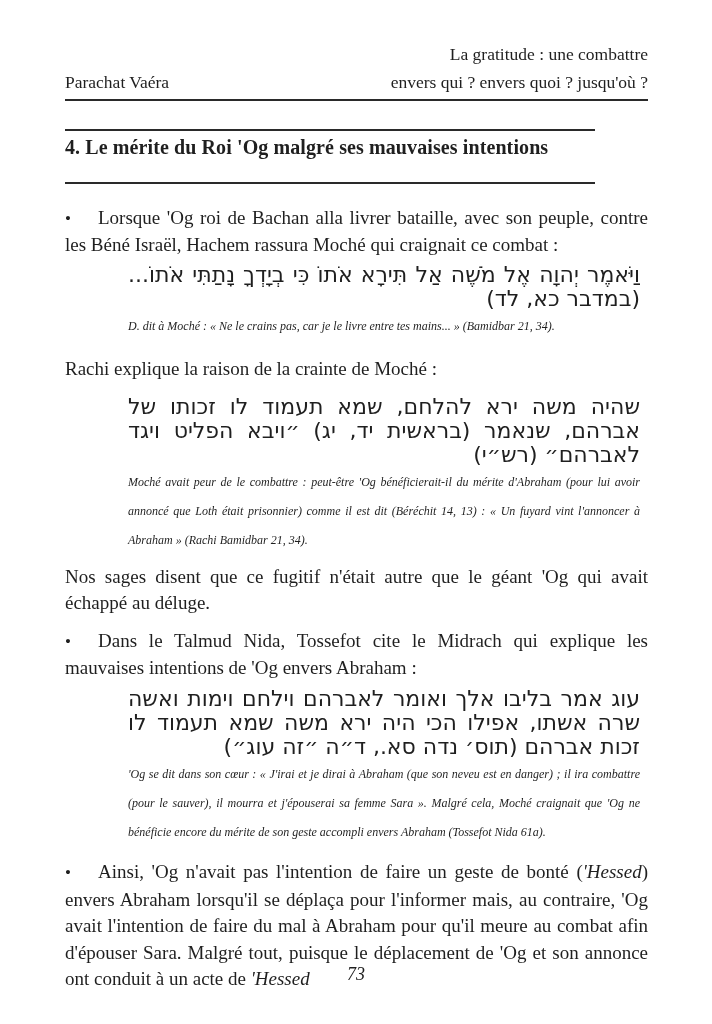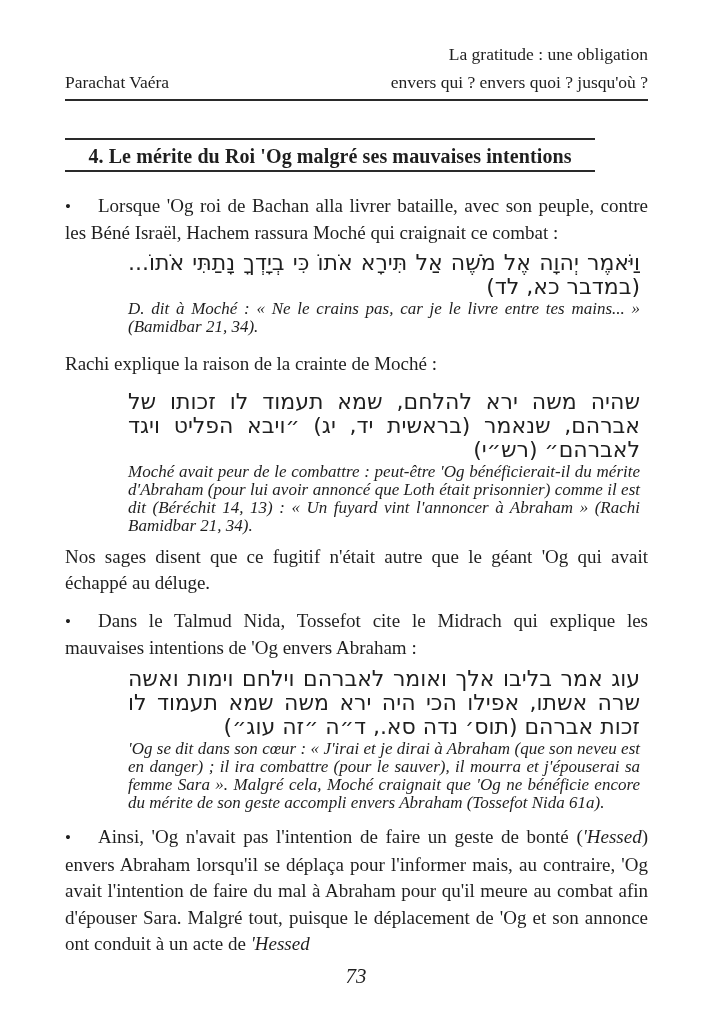--- a/index.html
+++ b/index.html
@@ -21,25 +21,24 @@
     font-size: 17.5px; line-height: 20px;
   }
   .runhead-line2 {
     display: flex; justify-content: space-between; align-items: flex-start;
     margin-top: 8px;
     font-size: 17.5px; line-height: 20px;
   }
   
   .section-title-box {
     width: 530px;
-    margin-top: 37px;
+    margin-top: 28px;
     border-top: 2px solid #2a2a2a;
     border-bottom: 2px solid #2a2a2a;
-    padding: 4px 0 2px 0;
-    text-align: center;
+    padding: 4px 0 23px 0;
   }
   .section-title-box h2 {
     margin: 0;
     font-size: 20px; line-height: 24px;
     font-weight: bold;
     letter-spacing: 0.1px;
   }
   
   .para {
     margin: 0;
@@ -61,40 +60,40 @@
     font-family: "DejaVu Sans", sans-serif;
     font-size: 22px; line-height: 24px;
     text-align: justify;
     margin: 0;
   }
   .q1 { margin-top: 5px; }
   .q2 { margin-top: 13px; }
   .q3 { margin-top: 6px; }
   .translation {
     font-style: italic;
-    font-size: 17px; line-height: 18px;
+    font-size: 12px; line-height: 29px;
     text-align: justify;
     margin: 1px 0 0 0;
   }
   
   .page-number {
     position: absolute;
     left: 0; right: 0; top: 964px;
     text-align: center;
     font-style: italic;
-    font-size: 21px;
+    font-size: 18px;
   }
 </style>
 </head>
 <body>
 
 <div class="page">
 
   <div class="runhead">
-    <div class="runhead-line1">La gratitude : une obligation</div>
+    <div class="runhead-line1">La gratitude : une combattre</div>
     <div class="runhead-line2">
       <span>Parachat Vaéra</span>
       <span>envers qui ? envers quoi ? jusqu'où ?</span>
     </div>
   </div>
 
   <div class="section-title-box">
     <h2>4. Le mérite du Roi 'Og malgré ses mauvaises intentions</h2>
   </div>
 

